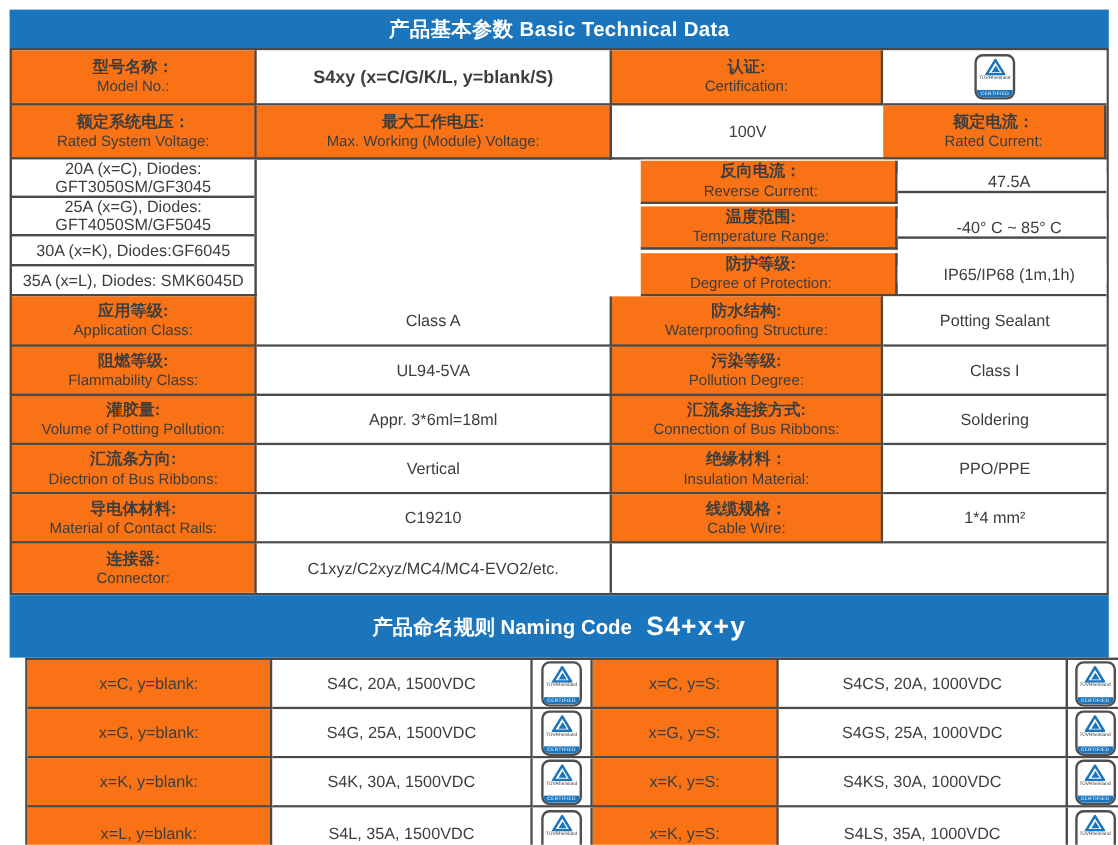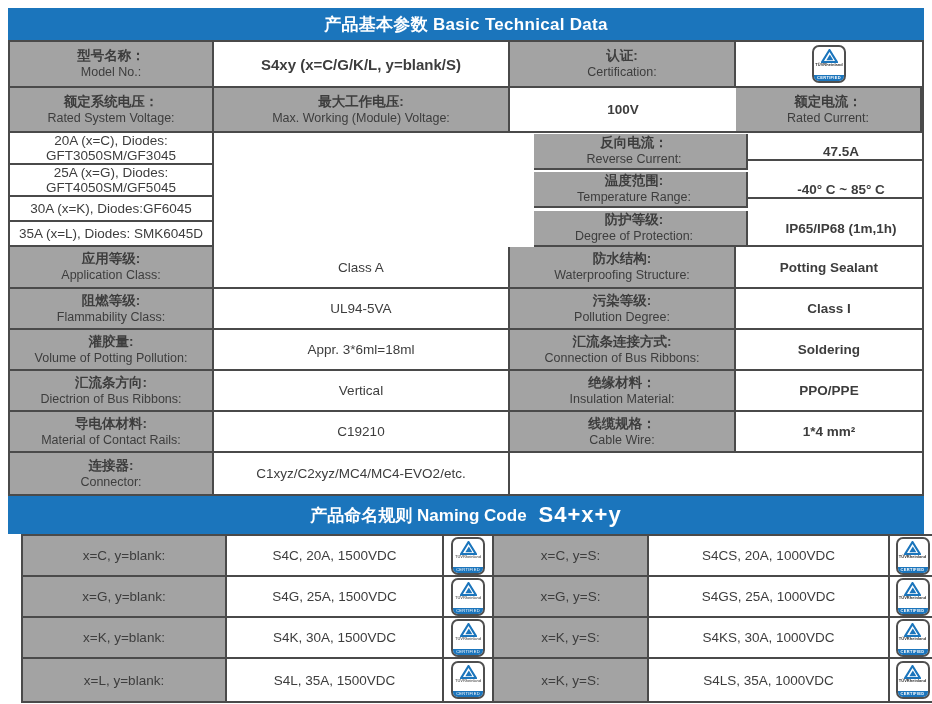--- a/index.html
+++ b/index.html
@@ -4,31 +4,31 @@
 <style>
   * { margin:0; padding:0; box-sizing:border-box; }
   html,body { width:932px; height:704px; background:#ffffff; overflow:hidden;
     font-family:"Liberation Sans","DejaVu Sans",sans-serif; color:#3d3d3d; }
   .page { width:932px; height:704px; padding:8px; }
 
   
   .bar { background:#1b75bc; color:#fff; text-align:center; font-weight:bold;
     display:flex; align-items:center; justify-content:center; }
   .bar1 { height:32px; font-size:17px; letter-spacing:.3px;text-align:right; }
-  .bar2 { height:38px; font-size:17px; }
+  .bar2 { height:52px; font-size:17px; }
   .bar2 .code { font-size:22px; margin-left:12px; letter-spacing:1px; }
 
   
   .grid { display:grid; border:2px solid #4a4a4a; width:916px; }
   .cell { border-right:2px solid #4a4a4a; border-bottom:2px solid #4a4a4a;
     display:flex; flex-direction:column; justify-content:center; align-items:center;
     text-align:center; background:#fff; overflow:hidden; }
-  .cell.noR { border-right:none;font-weight:bold; }
+  .cell.noR { border-right:none; }
   .cell.noB { border-bottom:none; }
-  .lbl { background:#a3a3a3; }
+  .lbl { background:#f97316; }
   .zh { font-weight:bold; font-size:13.5px; line-height:1.35; }
   .en { font-size:12.5px; line-height:1.25; }
   .val { font-size:13.5px; }
   .val-bold { font-size:15px; font-weight:bold; }
 
   
   .basic { grid-template-columns:204px 296px 226px 186px;
     grid-template-rows:46px 45px 114px 42px 41px 41px 41px 41px 41px; }
   .subStack { padding:0; display:flex; flex-direction:column; align-items:stretch; }
   .subStack .sub { flex:1; display:flex; align-items:center; justify-content:center;

